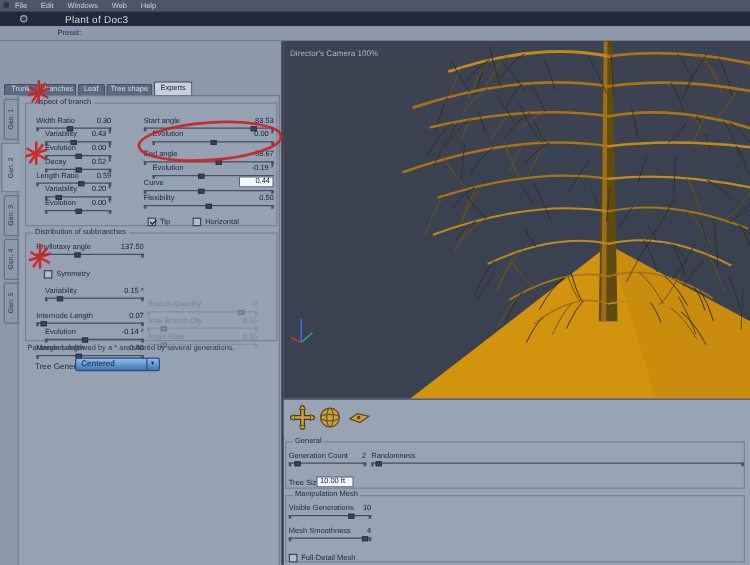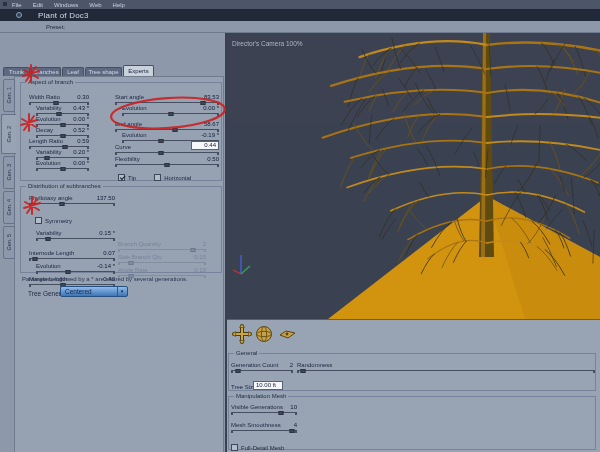--- a/index.html
+++ b/index.html
@@ -8,21 +8,21 @@
   
   .menubar{position:absolute;left:0;top:0;width:600px;height:9px;background:#4d5668;
            display:flex;align-items:center;gap:11px;padding-left:12px;box-sizing:border-box;
            font-size:6px;color:#c9d0dd;}
   .menubar .mi{cursor:default;}
   .menu-glyph{position:absolute;left:3px;top:2px;width:4px;height:4px;background:#2b3242;}
   .titlebar{position:absolute;left:0;top:9px;width:600px;height:12px;background:#212938;
             display:flex;align-items:center;font-size:8px;color:#d5dbe7;}
   .win-icon{width:6px;height:6px;border-radius:50%;border:1px solid #8fa0ba;background:#31405a;
             margin-left:16px;box-sizing:border-box;}
-  .titlebar .t{margin-left:16px;letter-spacing:.2px;}
+  .titlebar .t{margin-left:30px;letter-spacing:.2px;}
   .presetbar{position:absolute;left:0;top:21px;width:600px;height:12px;background:#8d98ab;
              border-bottom:1px solid #6e7a8e;box-sizing:border-box;}
   .preset-label{position:absolute;left:46px;top:3px;font-size:6px;color:#222c42;}
   .btn-blue{position:absolute;background:linear-gradient(#a6cbf2,#functional 60%,#4a7cba);
             background:linear-gradient(#a6cbf2,#4a7cba);border:1px solid #25507f;border-radius:7px;
             color:#0e2a52;font-size:6px;text-align:center;box-sizing:border-box;cursor:pointer;
             font-family:"Liberation Sans",sans-serif;padding:0;}
   #btn-load{left:66px;top:22.5px;width:38px;height:8px;}
   #btn-saveas{left:114px;top:22.5px;width:42px;height:8px;}
   

